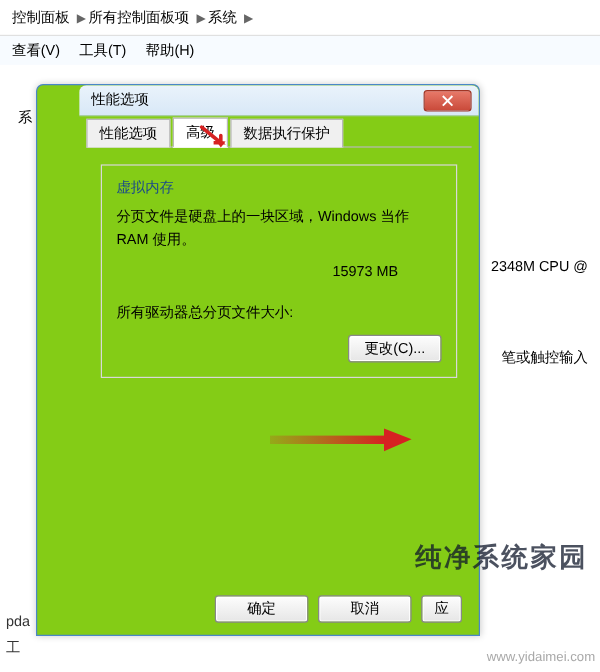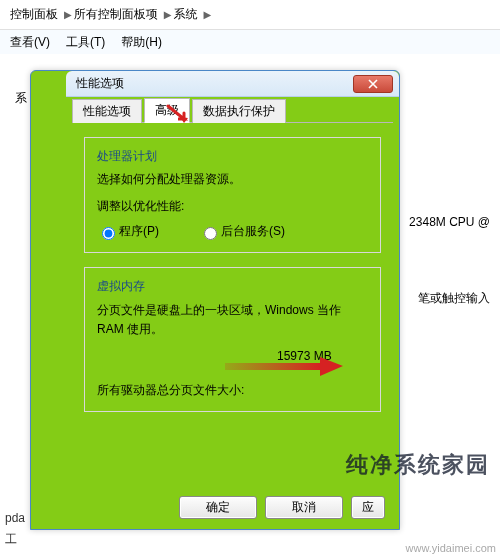--- a/index.html
+++ b/index.html
@@ -230,42 +230,30 @@
     <div class="tab">性能选项</div>
     <div class="tab active">高级</div>
     <div class="tab">数据执行保护</div>
   </div>
   <svg class="tab-arrow" width="24" height="22">
     <path d="M2 3 L18 16 L12 16 L18 16 L18 10" stroke="#d62222" stroke-width="3" fill="none" stroke-linecap="round"></path>
     <polygon points="18,20 22,15 14,14" fill="#d62222"></polygon>
   </svg>
 
   <div class="content">
-    <div class="group">
-      <div class="group-title">处理器计划</div>
-      <div class="group-desc">选择如何分配处理器资源。</div>
-      <div class="opt-label">调整以优化性能:</div>
-      <div class="radio-row">
-        <label class="radio-item">
-          <input type="radio" name="sched" checked="" style="">
-          <span>程序(P)</span>
-        </label>
-        <label class="radio-item">
-          <input type="radio" name="sched" style="">
-          <span>后台服务(S)</span>
-        </label>
-      </div>
-    </div>
 
     <div class="group">
       <div class="group-title">虚拟内存</div>
       <div class="vm-desc">分页文件是硬盘上的一块区域，Windows 当作 RAM 使用。</div>
       <div class="vm-size-row">
         <span class="lbl">所有驱动器总分页文件大小:</span>
         <span class="val">15973 MB</span>
+      </div>
+      <div class="btn-row">
+        <div class="win-btn">更改(C)...</div>
       </div>
     </div>
   </div>
 
   <div class="dialog-btn-row">
     <div class="win-btn">确定</div>
     <div class="win-btn">取消</div>
     <div class="win-btn" style="min-width:30px">应</div>
   </div>
 </div>

